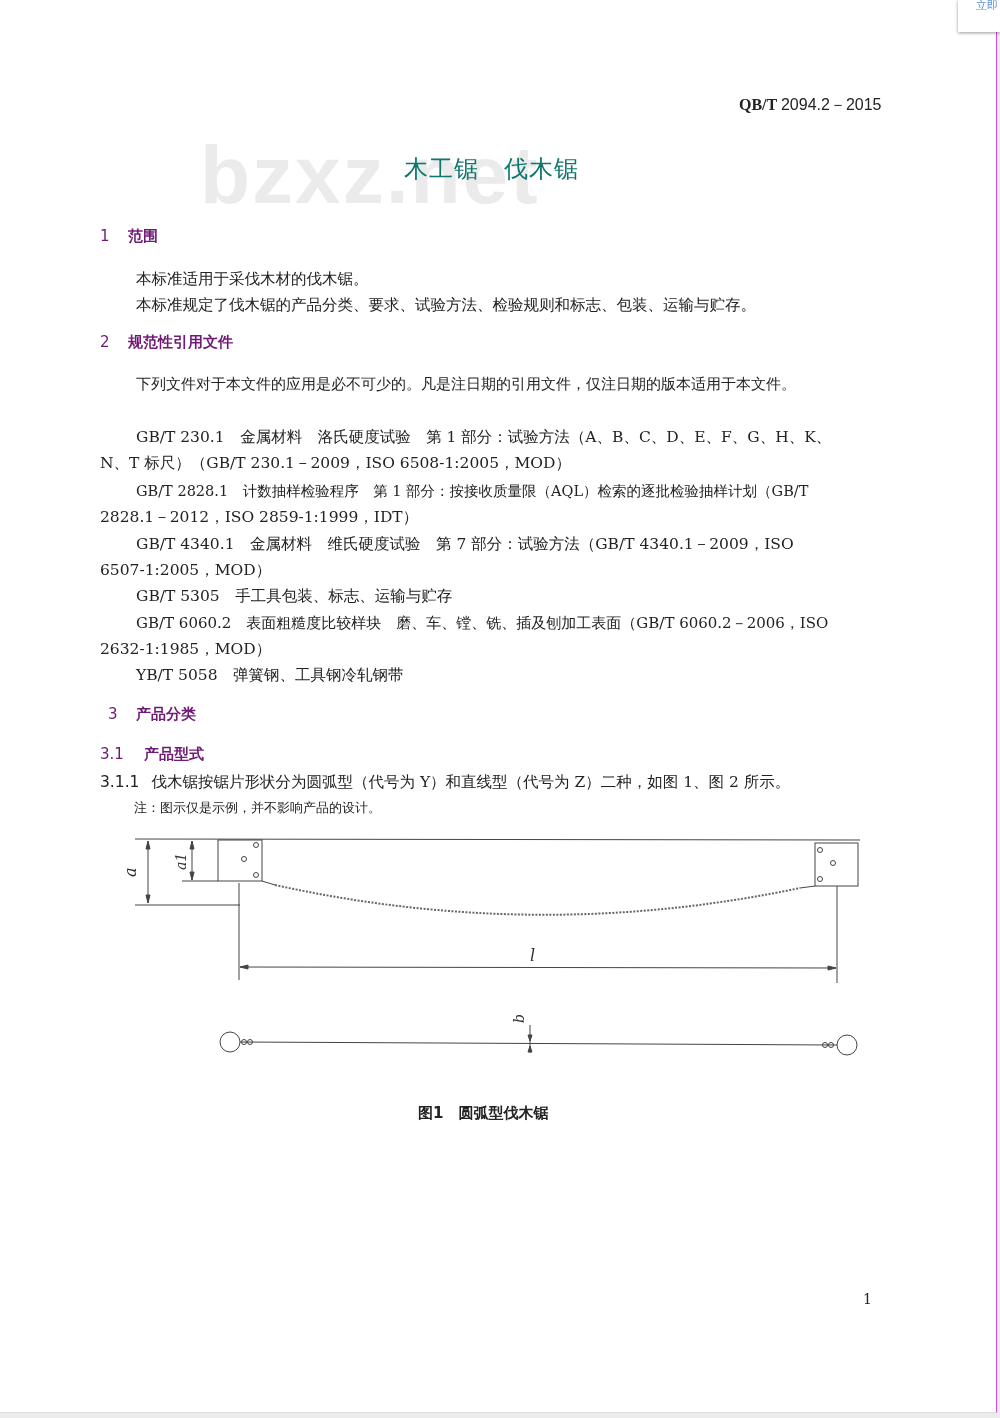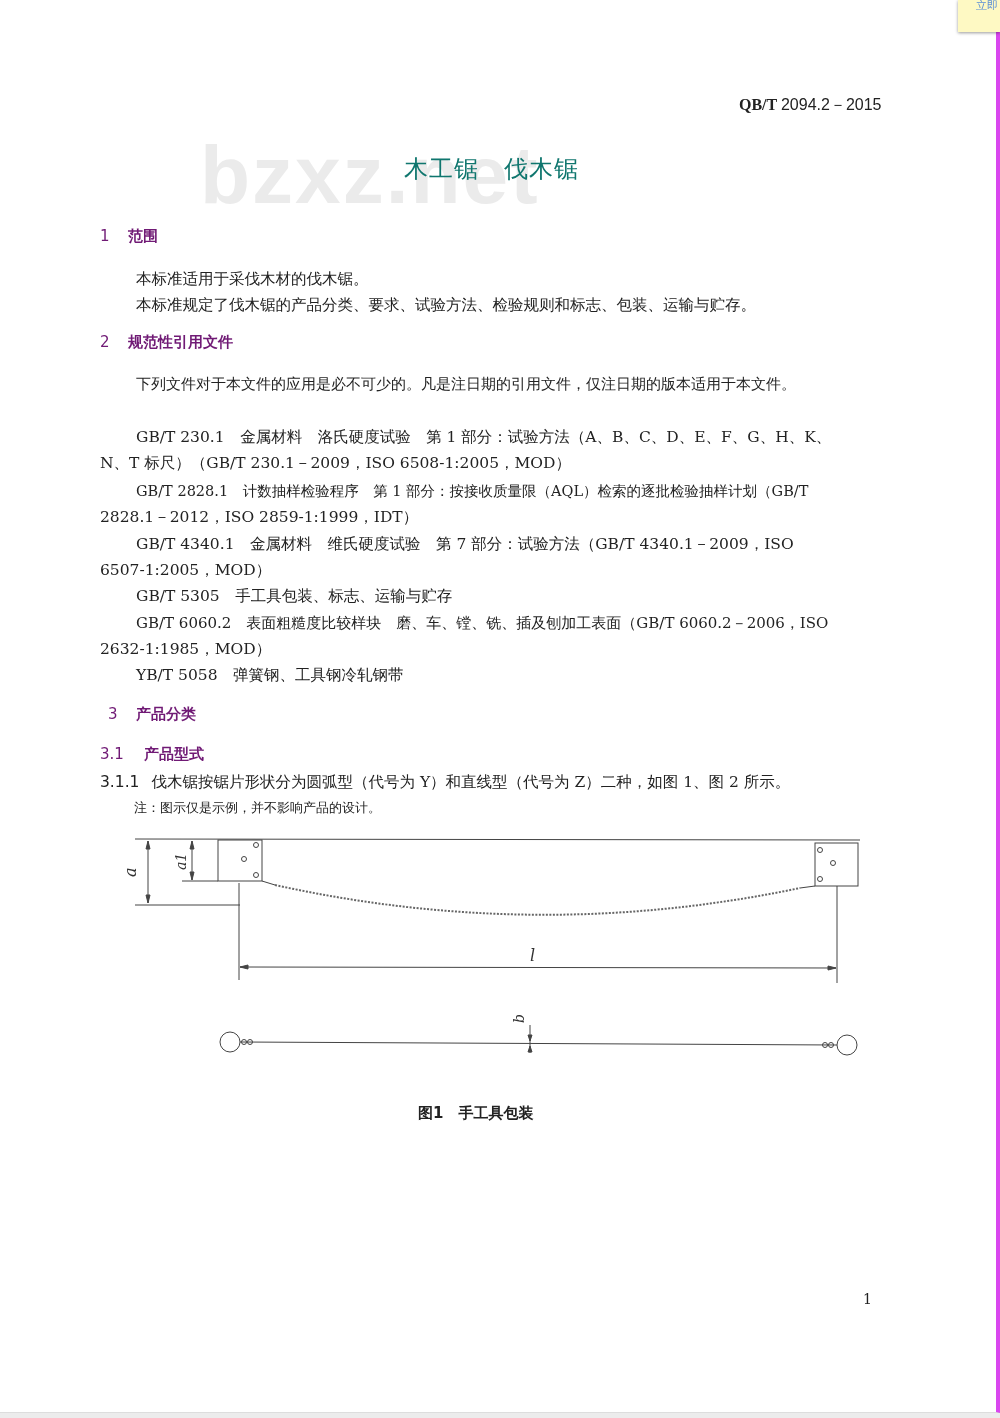--- a/index.html
+++ b/index.html
@@ -1,20 +1,20 @@
 <!DOCTYPE html>
 <html><head>
 <meta charset="utf-8">
 <style>
   html, body { margin:0; padding:0; }
   body { width:1000px; height:1418px; background:#ececec; position:relative; overflow:hidden;
          font-family:"DejaVu Serif", "Liberation Serif", serif; color:#222; }
   .page { position:absolute; left:0; top:0; width:996px; height:1412px; background:#fff;
-          border-right:4px solid #d946ef; border-bottom:1px solid #ddd; }
-  .corner-badge { position:absolute; left:958px; top:0; width:42px; height:32px; background:#fef9c3;
+          border-right:1px solid #d946ef; border-bottom:1px solid #ddd; }
+  .corner-badge { position:absolute; left:958px; top:0; width:42px; height:32px; background:#ffffff;
           box-shadow:0 1px 3px rgba(0,0,0,.4); overflow:hidden; }
   .corner-badge span { position:absolute; left:18px; top:-2px; font-size:11px; color:#5a8fd6;
           font-family:"DejaVu Sans", sans-serif; white-space:nowrap; }
   .std-no { position:absolute; left:739px; top:95px; font-size:16px; font-weight:bold;
           font-family:"Liberation Serif", serif; }
   .std-no .num { font-family:"Liberation Sans", sans-serif; font-weight:normal; }
   .watermark { position:absolute; left:200px; top:128px; font-size:82px; font-weight:bold;
           color:#ebebeb; font-family:Liberation Sans, sans-serif; letter-spacing:2px; }
   .doc-title { position:absolute; left:404px; top:153px; font-size:24px;
           font-family:"DejaVu Sans", sans-serif; color:#0f766e; letter-spacing:1px; }
@@ -140,19 +140,19 @@
       <line x1="410" y1="200" x2="410" y2="228"></line>
       <polygon points="410,216 408,210 412,210" fill="#444"></polygon>
       <polygon points="410,221 408,227 412,227" fill="#444"></polygon>
     </g>
     <text x="16" y="52" font-size="16" font-style="italic" font-family="DejaVu Serif, serif" fill="#333" transform="rotate(-90 16 52)">a</text>
     <text x="66" y="45" font-size="14" font-style="italic" font-family="DejaVu Serif, serif" fill="#333" transform="rotate(-90 66 45)">a1</text>
     <text x="410" y="136" font-size="16" font-style="italic" font-family="DejaVu Serif, serif" fill="#333">l</text>
     <text x="404" y="198" font-size="14" font-style="italic" font-family="DejaVu Serif, serif" fill="#333" transform="rotate(-90 404 198)">b</text>
   </svg>
 
-  <div class="fig-caption">图1　手工具包装</div>
+  <div class="fig-caption">图1　圆弧型伐木锯</div>
   <div class="page-num">1</div>
 </div>
 
 <div class="corner-badge">
   <span>立即</span>
 </div>
 
 </body></html>

